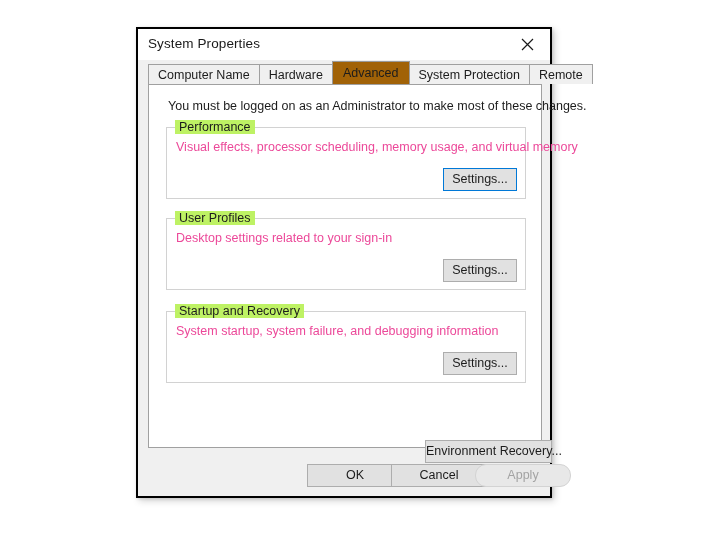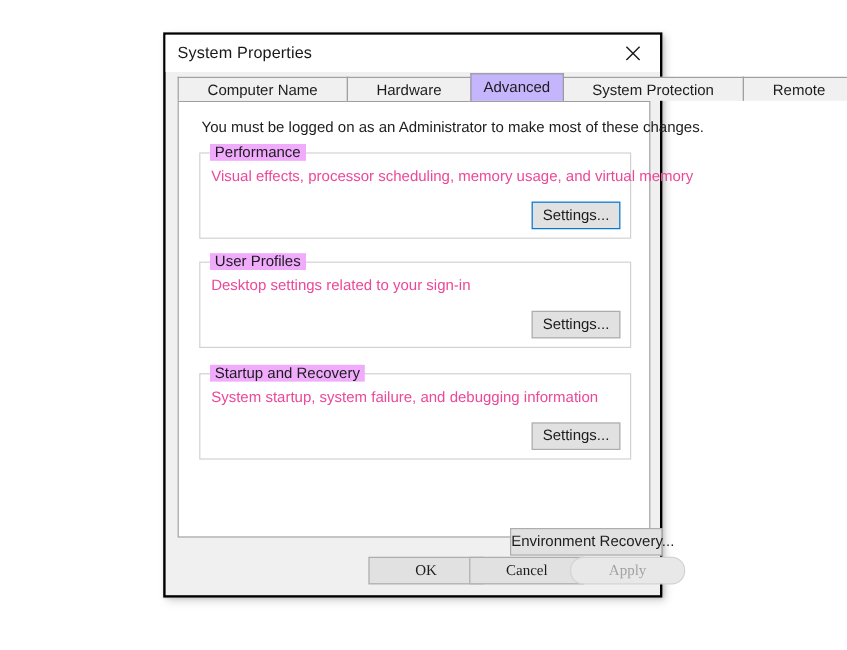--- a/index.html
+++ b/index.html
@@ -63,36 +63,36 @@
     height: 22px;
     margin: 2px 0 0 10px;
     display: flex;
     align-items: flex-end;
     box-sizing: border-box;
   }
   .tab {
     position: relative;
     height: 20px;
     line-height: 20px;
-    padding: 0 24px;
+    padding: 0 9px;
     font-size: 12.5px;
     color: #1c1c1c;
     background: #f0f0f0;
     border: 1px solid #a0a0a0;
     border-bottom: none;
     margin-right: -1px;
     white-space: nowrap;
     box-sizing: border-box;
     cursor: default;
     z-index: 1;
   }
   .tab.selected {
     height: 23px;
     line-height: 22px;
-    background: #c4b5fd;
+    background: #a16207;
     border-color: #9a9a9a;
     margin-top: -3px;
     z-index: 3;
     padding: 0 10px;
   }
 
   
   #tabpanel {
     position: absolute;
     left: 10px;
@@ -119,21 +119,21 @@
     left: 17px;
     width: 360px;
     border: 1px solid #d2d2d2;
     box-sizing: border-box;
   }
   .group-legend {
     position: absolute;
     left: 8px;
     top: -8px;
     padding: 0 4px;
-    background: #f0abfc;
+    background: #bef264;
     font-size: 12.5px;
     color: #1c1c1c;
     white-space: nowrap;
   }
   .group-desc {
     position: absolute;
     left: 9px;
     top: 12px;
     font-size: 12.5px;
     color: #ec4899;
@@ -189,21 +189,20 @@
     position: absolute;
     left: 0;
     bottom: 0;
     width: 100%;
     height: 41px;
   }
   .btn-footer {
     top: 9px;
     width: 96px;
     height: 23px;
-    font-family: Liberation Serif, serif;
   }
   #btn-ok { left: 169px; }
   #btn-cancel { left: 253px; text-align: center; }
   #btn-apply { left: 337px; }
 </style>
 </head>
 <body>
 
 <div id="dialog">
 

